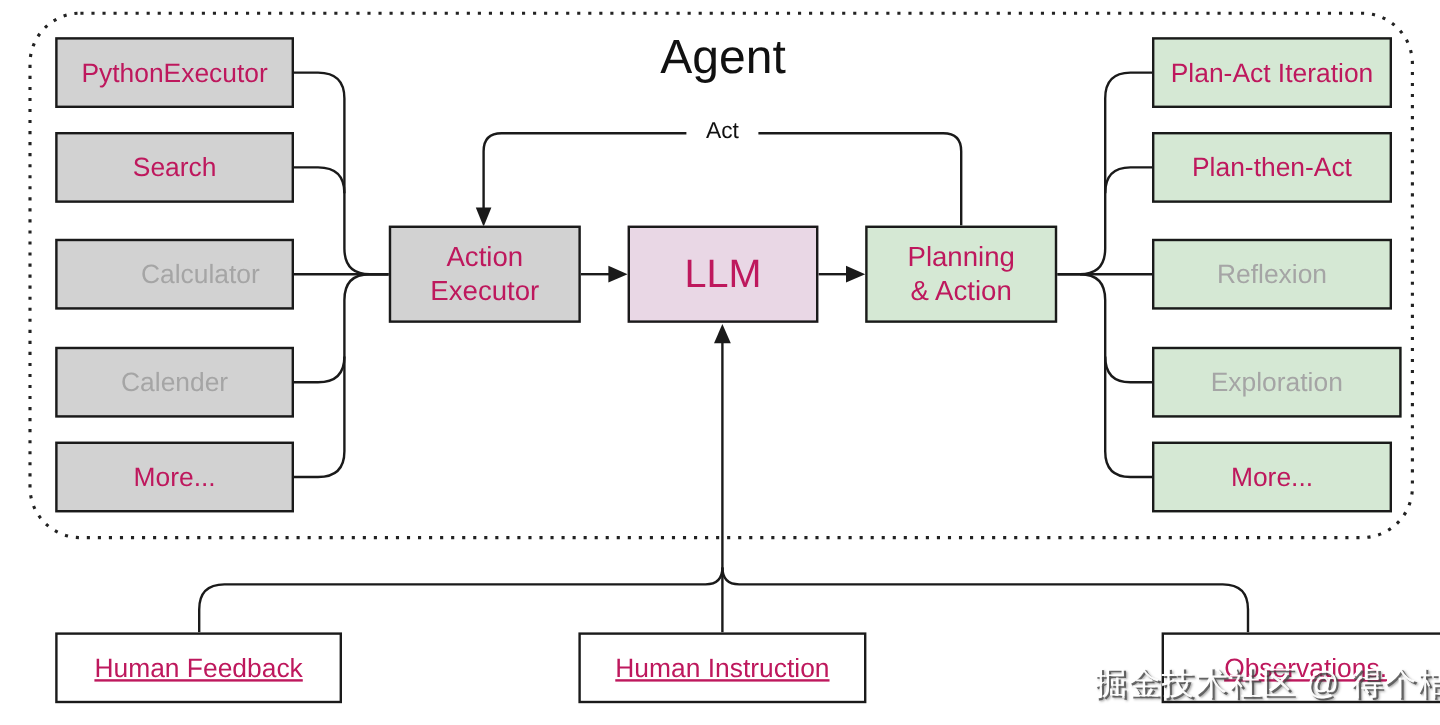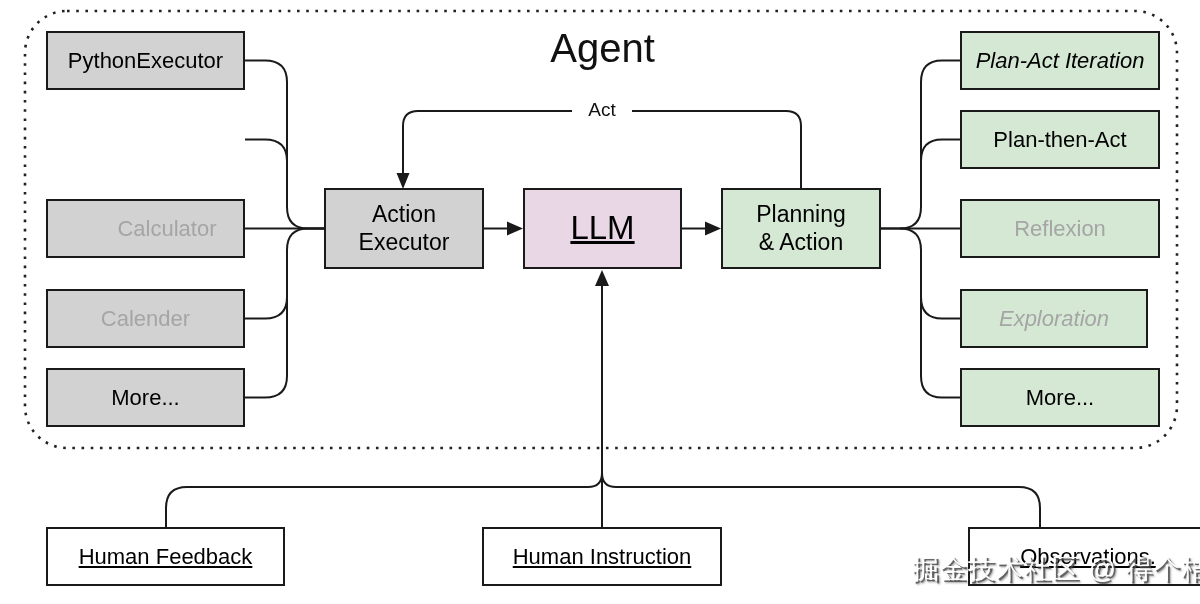--- a/index.html
+++ b/index.html
@@ -10,28 +10,28 @@
     font-family:"Liberation Sans", sans-serif;
     overflow:hidden;
   }
   #wires{position:absolute;left:0;top:0;width:1200px;height:604px;}
   .node{
     position:absolute;
     display:flex;align-items:center;justify-content:center;
     text-align:center;
     border:2px solid #1a1a1a;
     box-sizing:border-box;
-    color:#000000;
+    color:#be185d;
     font-size:22px;
     line-height:1.18;
     white-space:pre-line;
   }
   .gray  {background:#d2d2d2;}
   .green {background:#d5e8d4;}
-  .pink  {background:#e9d7e5;text-decoration:underline;}
+  .pink  {background:#e9d7e5;}
   .white {background:#ffffff;text-decoration:underline;}
   .muted {color:#a5a5a5;}
   .core  {font-size:23px;}
   .llm   {font-size:33px;}
   #agent-title{
     position:absolute;left:460px;top:26px;width:285px;
     text-align:center;
     font-size:40px;color:#111111;
   }
   #act-label{
@@ -83,34 +83,35 @@
     <path d="M 602,527 V 284"></path>
     <polygon points="602,270 595,286 609,286" fill="#1a1a1a" stroke="none"></polygon>
     <path d="M 166,527 V 508 Q 166,487 187,487 H 588 Q 602,487 602,473"></path>
     <path d="M 1040,527 V 508 Q 1040,487 1019,487 H 616 Q 602,487 602,473"></path>
   </svg>
 
   <div id="agent-title">Agent</div>
   <div id="act-label">Act</div>
 
   <div class="node gray" style="left:46px;top:31px;width:199px;height:59px;">PythonExecutor</div>
+  <div class="node gray" style="left:46px;top:110px;width:199px;height:59px;">Search</div>
   <div class="node gray muted" style="left:46px;top:199px;width:199px;height:59px;padding-left:43px;">Calculator</div>
   <div class="node gray muted" style="left:46px;top:289px;width:199px;height:59px;">Calender</div>
   <div class="node gray" style="left:46px;top:368px;width:199px;height:59px;">More...</div>
 
   <div class="node gray core" style="left:324px;top:188px;width:160px;height:81px;">Action
 Executor</div>
   <div class="node pink llm" style="left:523px;top:188px;width:159px;height:81px;">LLM</div>
   <div class="node green core" style="left:721px;top:188px;width:160px;height:81px;">Planning
 &amp; Action</div>
 
-  <div class="node green" style="left:960px;top:31px;width:200px;height:59px;font-style:italic;">Plan-Act Iteration</div>
+  <div class="node green" style="left:960px;top:31px;width:200px;height:59px;">Plan-Act Iteration</div>
   <div class="node green muted" style="left:960px;top:199px;width:200px;height:59px;">Reflexion</div>
   <div class="node green" style="left:960px;top:110px;width:200px;height:59px;">Plan-then-Act</div>
-  <div class="node green muted" style="left:960px;top:289px;width:188px;height:59px;font-style:italic;">Exploration</div>
+  <div class="node green muted" style="left:960px;top:289px;width:208px;height:59px;">Exploration</div>
   <div class="node green" style="left:960px;top:368px;width:200px;height:59px;">More...</div>
 
   <div class="node white" style="left:46px;top:527px;width:239px;height:59px;">Human Feedback</div>
   <div class="node white" style="left:482px;top:527px;width:240px;height:59px;">Human Instruction</div>
   <div class="node white" style="left:968px;top:527px;width:240px;height:59px;">Observations.</div>
 
   <div id="watermark">掘金技术社区 @ 得个桔</div>
 
 </div>
 

